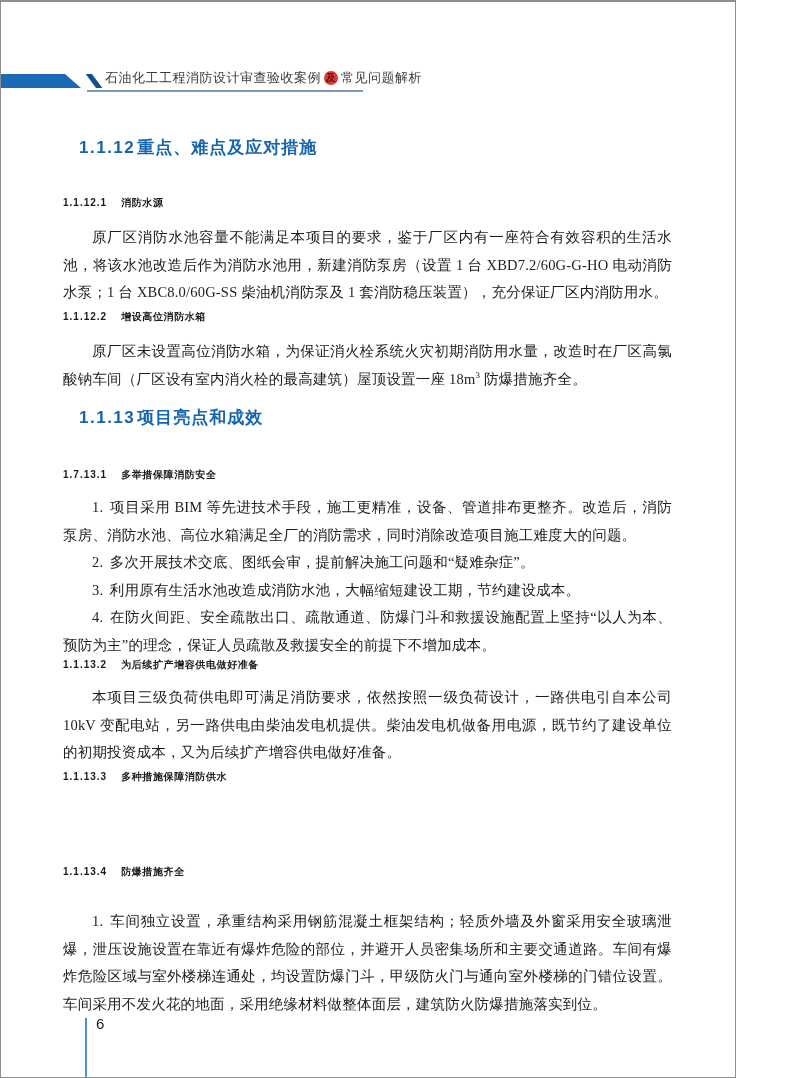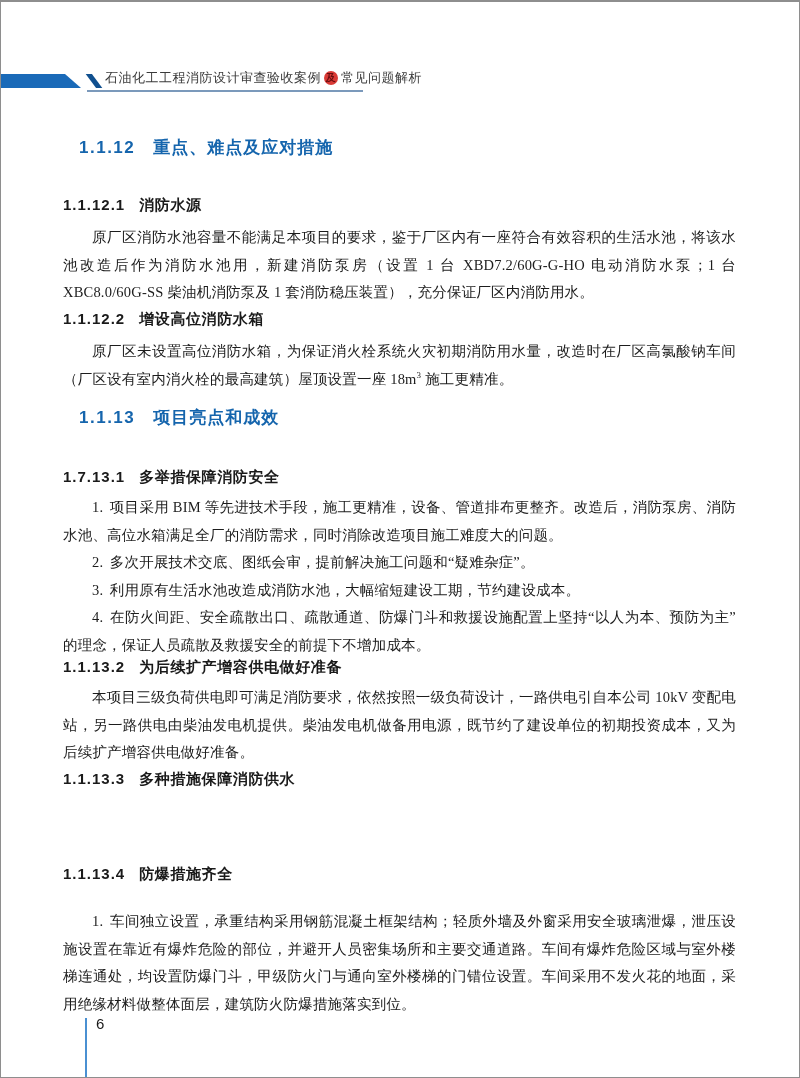--- a/index.html
+++ b/index.html
@@ -7,21 +7,21 @@
     --bar-blue:#1a6ab8;
     --stripe-blue:#11508f;
     --underline-blue:#7b99bb;
     --badge-red:#d93a36;
     --badge-ink:#6b0d10;
     --footer-line-blue:#4a90d2;
   }
   html,body{margin:0;padding:0;background:#fff;}
   .page{
     position:relative;
-    width:800px;height:1078px;
+    width:736px;height:1078px;
     box-sizing:border-box;
     background:#fff;
     border:1px solid #8e8e8e;
     border-top-width:2px;
     overflow:hidden;
     font-family:"Liberation Serif","DejaVu Serif",serif;
     color:#1c1c1c;
   }
   
   .running-header{position:absolute;left:0;right:0;top:62px;height:30px;}
@@ -51,24 +51,24 @@
     background:var(--badge-red);color:var(--badge-ink);
     font-size:10px;font-weight:bold;line-height:1;
   }
   
   .blk{position:absolute;left:62px;right:63px;}
   .h2{
     font-family:"Liberation Sans","DejaVu Sans",sans-serif;
     font-weight:bold;font-size:17px;color:var(--accent-blue);
     letter-spacing:1px;margin-left:16px;white-space:nowrap;
   }
-  .h2 .num{margin-right:18px;letter-spacing:1.5px;}
+  .h2 .num{margin-right:2px;letter-spacing:1.5px;}
   .h3{
     font-family:"Liberation Sans","DejaVu Sans",sans-serif;
-    font-weight:bold;font-size:15px;color:#1a1a1a;
+    font-weight:bold;font-size:10px;color:#1a1a1a;
     letter-spacing:.6px;white-space:nowrap;
   }
   .h3 .num{margin-right:14px;letter-spacing:1px;}
   .bodyp{
     font-size:14.5px;line-height:27.5px;
     text-align:justify;text-indent:2em;
     margin:0;letter-spacing:.2px;
   }
   .bodyp .itemnum{margin-right:.45em;}
   sup{font-size:9px;line-height:0;}
@@ -104,21 +104,21 @@
   </div>
 
   <div class="blk h3" style="top:194px">
     <span class="num">1.1.12.1</span><span>消防水源</span>
   </div>
   <p class="blk bodyp" style="top:222px">原厂区消防水池容量不能满足本项目的要求，鉴于厂区内有一座符合有效容积的生活水池，将该水池改造后作为消防水池用，新建消防泵房（设置 1 台 XBD7.2/60G-G-HO 电动消防水泵；1 台 XBC8.0/60G-SS 柴油机消防泵及 1 套消防稳压装置），充分保证厂区内消防用水。</p>
 
   <div class="blk h3" style="top:308px">
     <span class="num">1.1.12.2</span><span>增设高位消防水箱</span>
   </div>
-  <p class="blk bodyp" style="top:336px"><span>原厂区未设置高位消防水箱，为保证消火栓系统火灾初期消防用水量，改造时在厂区高氯酸钠车间（厂区设有室内消火栓的最高建筑）屋顶设置一座 18m</span><sup>3</sup><span> 施工更精准。</span></p>
+  <p class="blk bodyp" style="top:336px"><span>原厂区未设置高位消防水箱，为保证消火栓系统火灾初期消防用水量，改造时在厂区高氯酸钠车间（厂区设有室内消火栓的最高建筑）屋顶设置一座 18m</span><sup>3</sup><span> 防爆措施齐全。</span></p>
 
   <div class="blk h2" style="top:404px">
     <span class="num">1.1.13</span><span>项目亮点和成效</span>
   </div>
 
   <div class="blk h3" style="top:466px">
     <span class="num">1.7.13.1</span><span>多举措保障消防安全</span>
   </div>
   <div class="blk" style="top:492px">
     <p class="bodyp"><span class="itemnum">1.</span><span>项目采用 BIM 等先进技术手段，施工更精准，设备、管道排布更整齐。改造后，消防泵房、消防水池、高位水箱满足全厂的消防需求，同时消除改造项目施工难度大的问题。</span></p>

